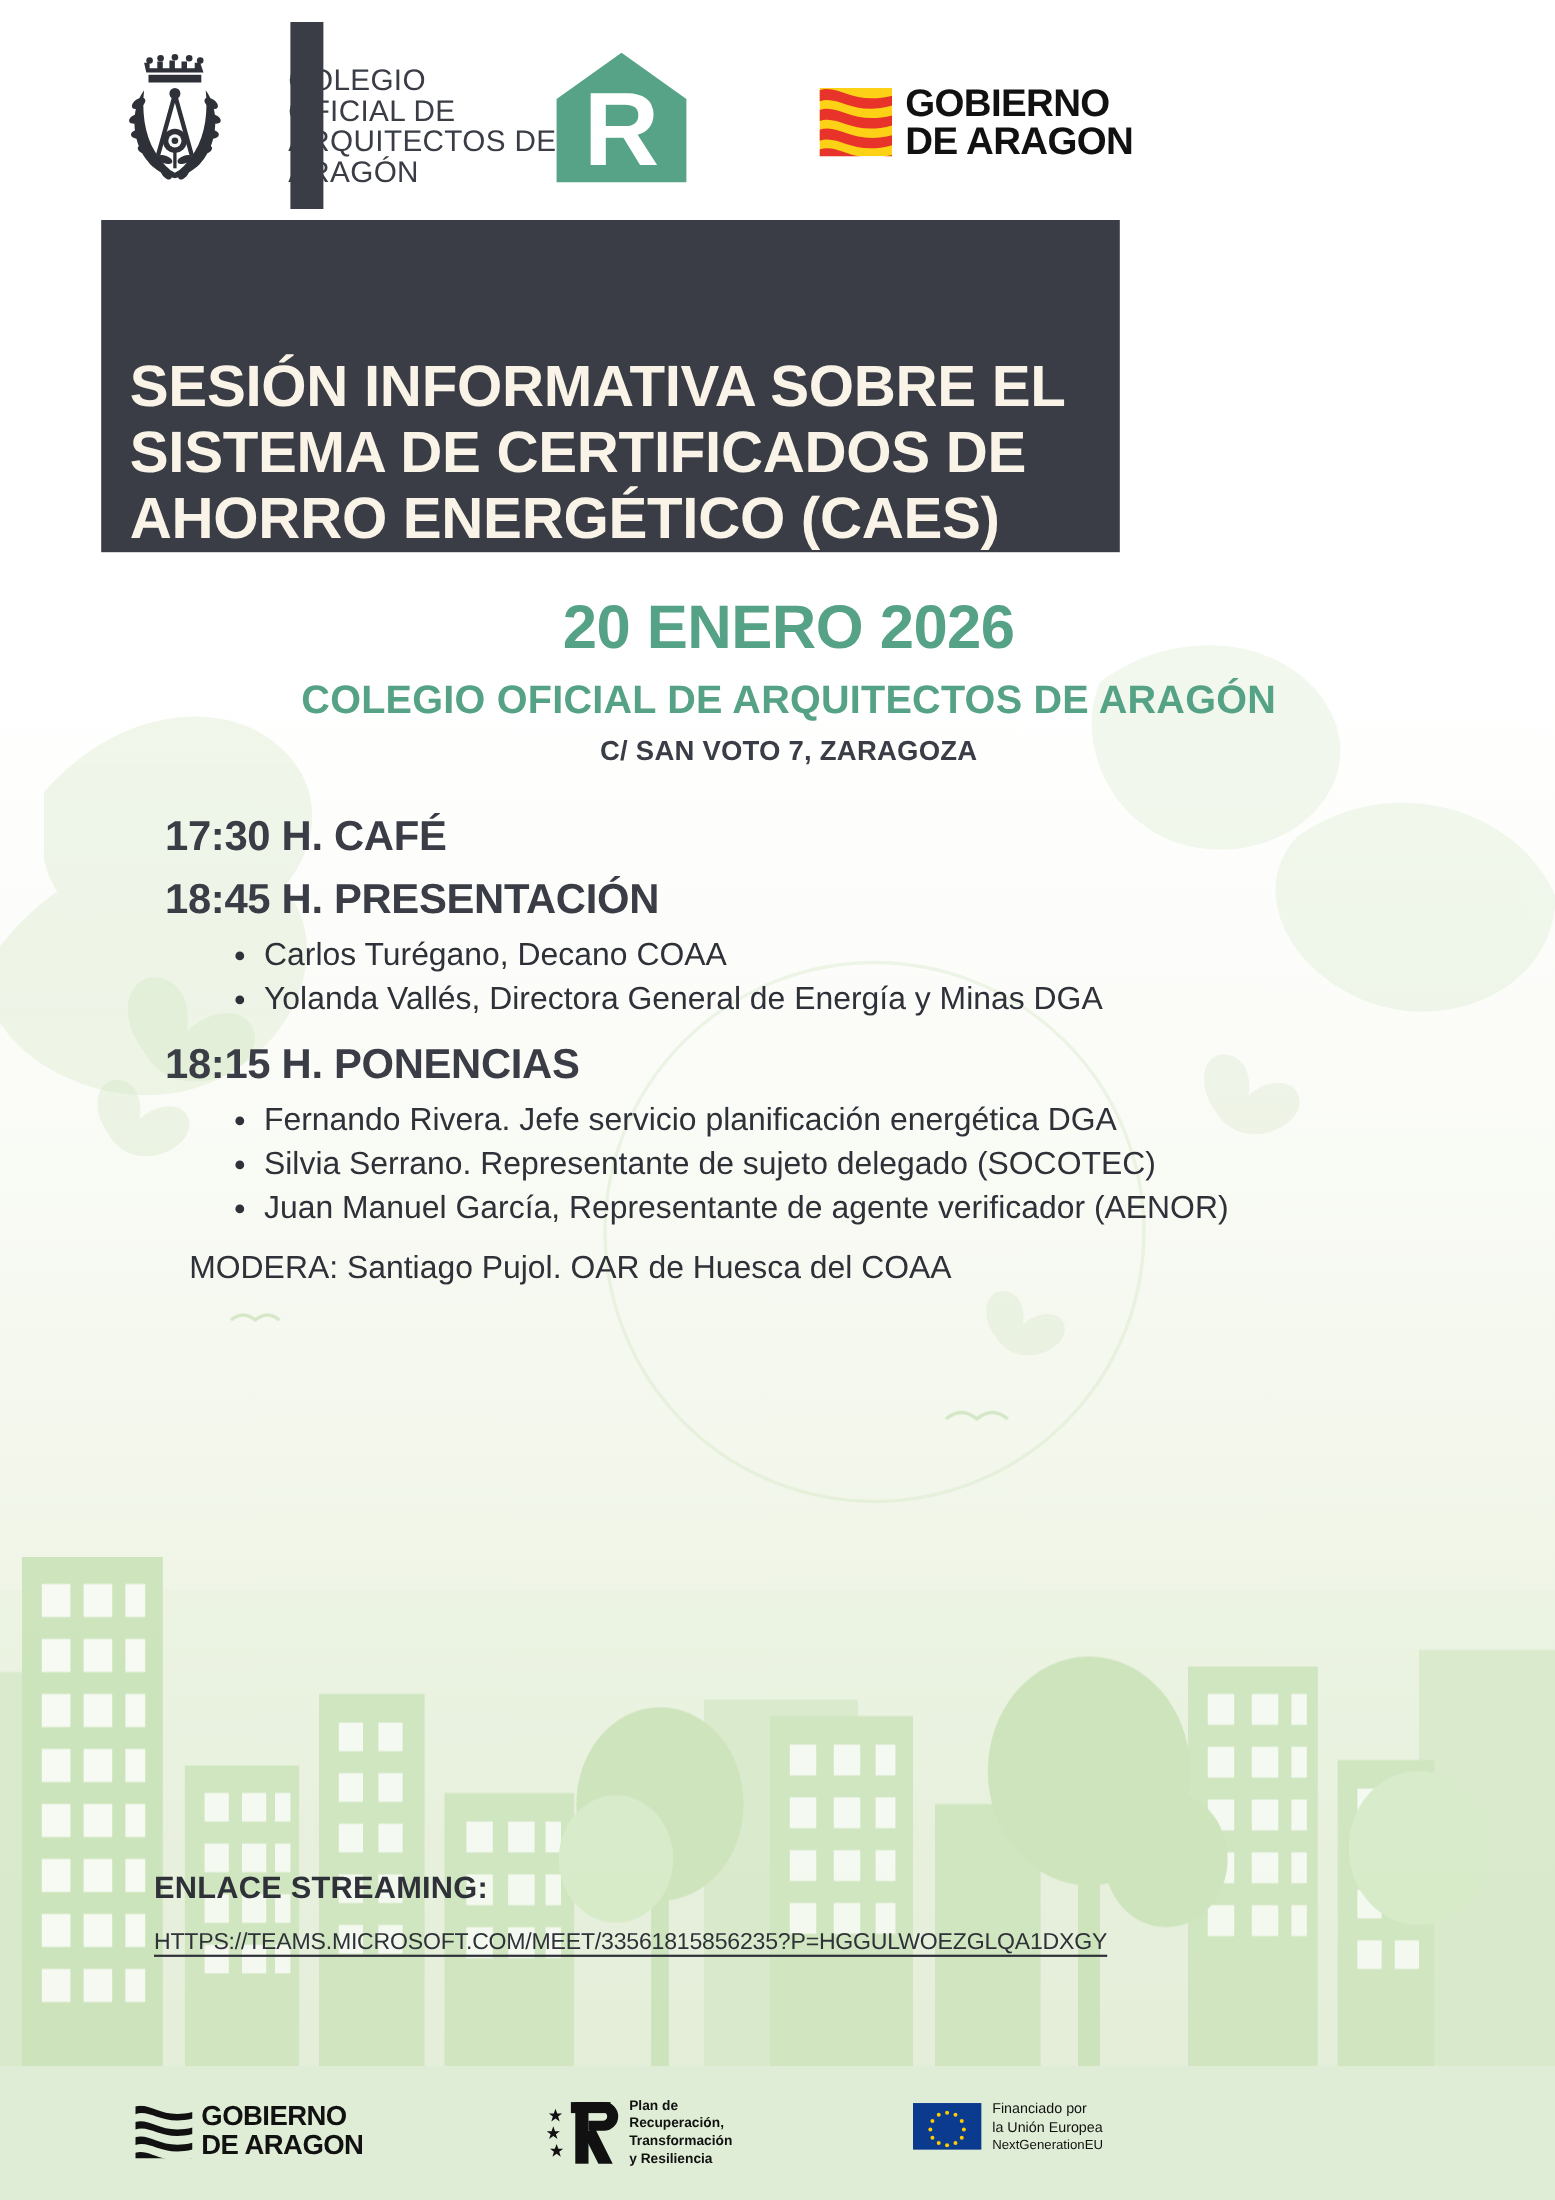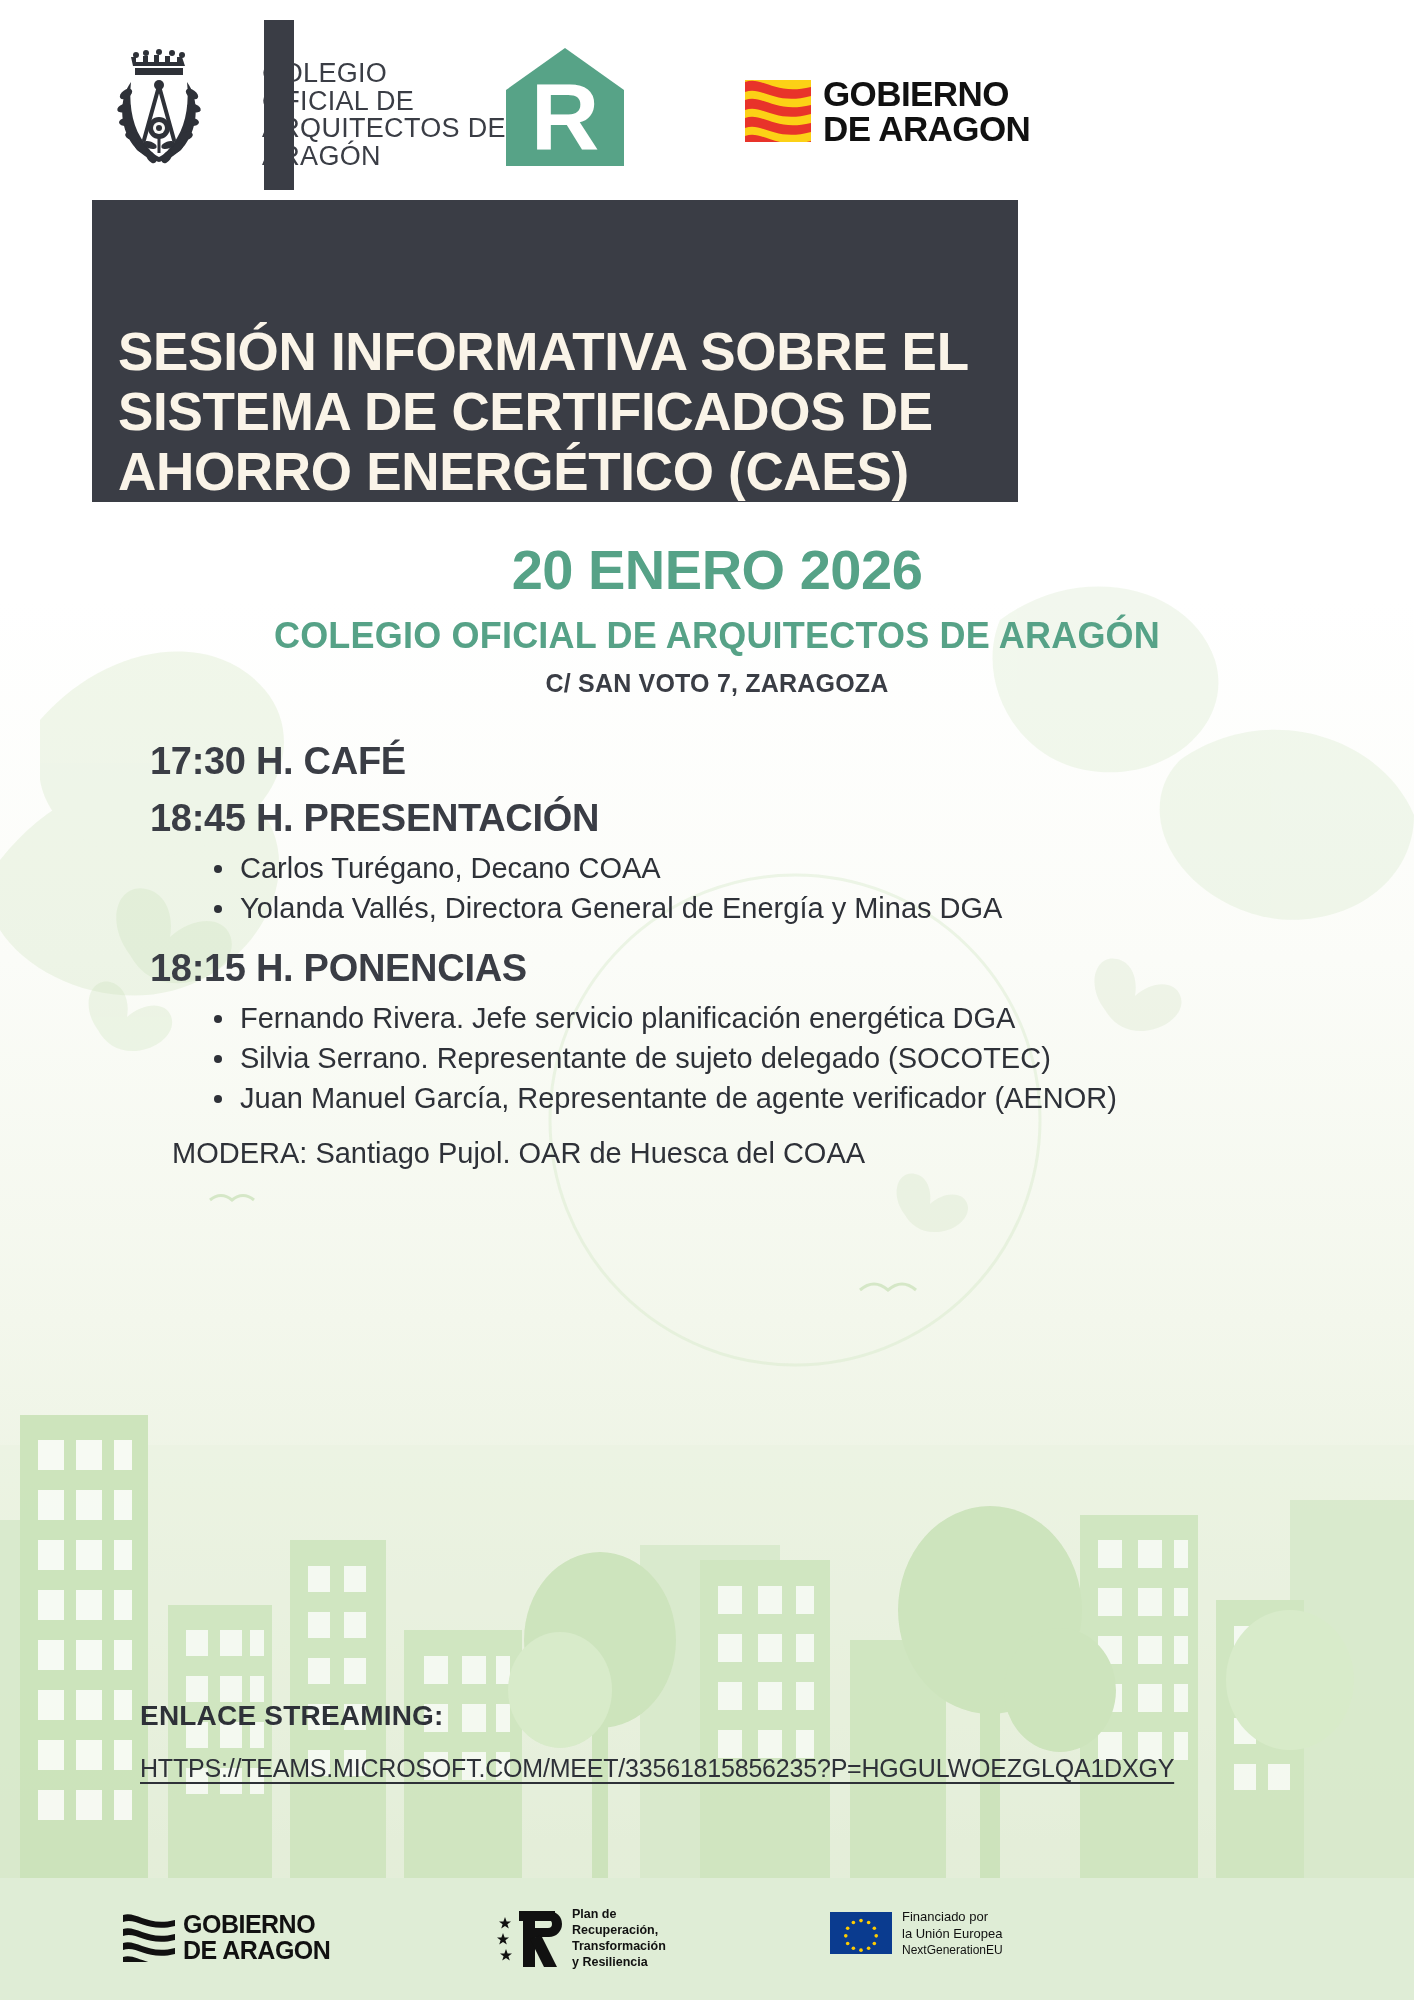--- a/index.html
+++ b/index.html
@@ -142,21 +142,21 @@
   .streaming {
     position: absolute; z-index: 5;
     left: 140px; top: 1700px; width: 1160px;
   }
   .stream-label {
     color: #2e3138; font-weight: 700; font-size: 28px;
     letter-spacing: .2px;
   }
   .stream-link {
     margin-top: 22px;
-    color: #2e3138; font-size: 25px;
+    color: #2e3138; font-size: 21px;
     letter-spacing: -0.2px;
     text-decoration: underline;
     text-underline-offset: 5px;
     display: inline-block;
     word-break: break-all;
   }
 
   
   .footer {
     position: absolute; z-index: 6;

